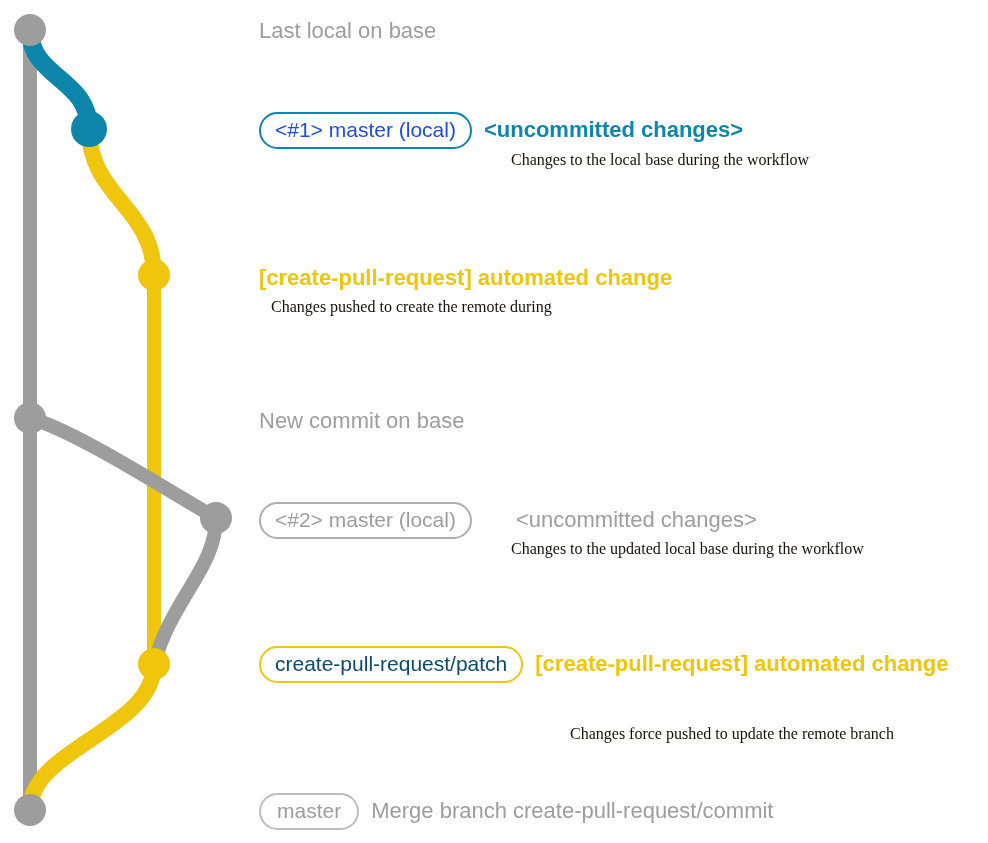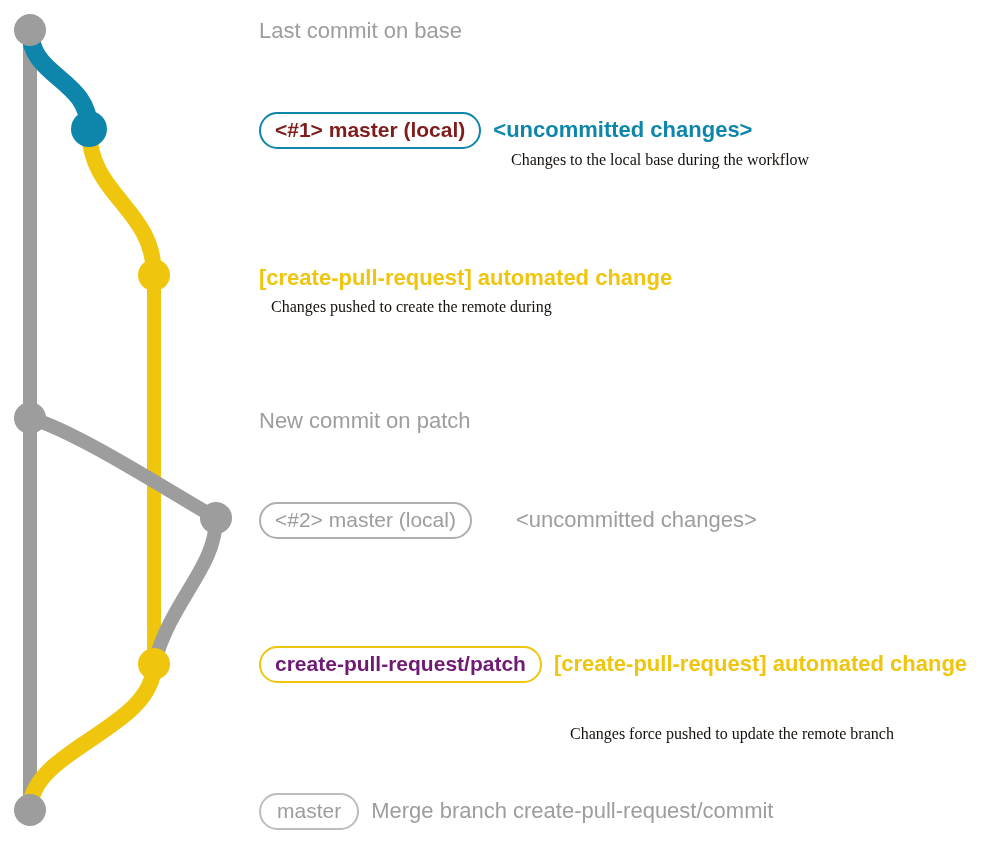--- a/index.html
+++ b/index.html
@@ -36,23 +36,23 @@
     justify-content: center;
     border: 2px solid;
     border-radius: 999px;
     padding: 5px 14px 7px 14px;
     font-size: 21px;
     line-height: 1;
     white-space: nowrap;
     box-sizing: border-box;
     background: #ffffff;
   }
-  .pill.blue  { border-color: #0E86AC; color: #7f1d1d; font-weight: 700; }
+  .pill.blue  { border-color: #0E86AC; color: #1d4ed8; font-weight: 400; }
   .pill.gray  { border-color: #AFAFAF; color: #9D9D9D; font-weight: 400; }
-  .pill.yellow{ border-color: #EFC50D; color: #701a75; font-weight: 700; }
+  .pill.yellow{ border-color: #EFC50D; color: #0c4a6e; font-weight: 400; }
   .pill.master{ border-color: #BDBDBD; color: #9D9D9D; font-weight: 400; padding: 5px 16px 7px 16px; }
 
   .headline {
     font-size: 22px;
     line-height: 1;
     white-space: nowrap;
   }
   .headline.gray   { color: #9D9D9D; }
   .headline.blue   { color: #0E86AC; font-weight: 700; }
   .headline.yellow { color: #EFC50D; font-weight: 700; }
@@ -92,44 +92,45 @@
     <circle cx="30" cy="30" r="16" fill="#9D9D9D"></circle>
     <circle cx="89" cy="129" r="18" fill="#0E86AC"></circle>
     <circle cx="154" cy="275" r="16" fill="#EFC50D"></circle>
     <circle cx="30" cy="418" r="16" fill="#9D9D9D"></circle>
     <circle cx="216" cy="518" r="16" fill="#9D9D9D"></circle>
     <circle cx="154" cy="664" r="16" fill="#EFC50D"></circle>
     <circle cx="30" cy="810" r="16" fill="#9D9D9D"></circle>
   </svg>
 
   <div class="row" style="left:259px; top:18px; height:26px;">
-    <span class="headline gray">Last commit on base</span>
+    <span class="headline gray">Last local on base</span>
   </div>
 
   <div class="row" style="left:259px; top:112px; height:36px;">
     <span class="pill blue">&lt;#1&gt; master (local)</span>
     <span class="gap"></span>
     <span class="headline blue">&lt;uncommitted changes&gt;</span>
   </div>
   <div class="subtext" style="left:511px; top:152px;">Changes to the local base during the workflow</div>
 
   <div class="row" style="left:259px; top:265px; height:26px;">
     <span class="headline yellow">[create-pull-request] automated change</span>
   </div>
   <div class="subtext" style="left:271px; top:299px;">Changes pushed to create the remote during</div>
 
   <div class="row" style="left:259px; top:408px; height:26px;">
-    <span class="headline gray">New commit on patch</span>
+    <span class="headline gray">New commit on base</span>
   </div>
 
   <div class="row" style="left:259px; top:502px; height:36px;gap:16px;">
     <span class="pill gray">&lt;#2&gt; master (local)</span>
     <span class="gap"></span>
     <span class="headline gray">&lt;uncommitted changes&gt;</span>
   </div>
+  <div class="subtext" style="left:511px; top:541px;">Changes to the updated local base during the workflow</div>
 
   <div class="row" style="left:259px; top:646px; height:36px;">
     <span class="pill yellow">create-pull-request/patch</span>
     <span class="gap"></span>
     <span class="headline yellow-strong">[create-pull-request] automated change</span>
   </div>
   <div class="subtext" style="left:570px; top:686px;margin-top:40px;">Changes force pushed to update the remote branch</div>
 
   <div class="row" style="left:259px; top:793px; height:36px;">
     <span class="pill master">master</span>

